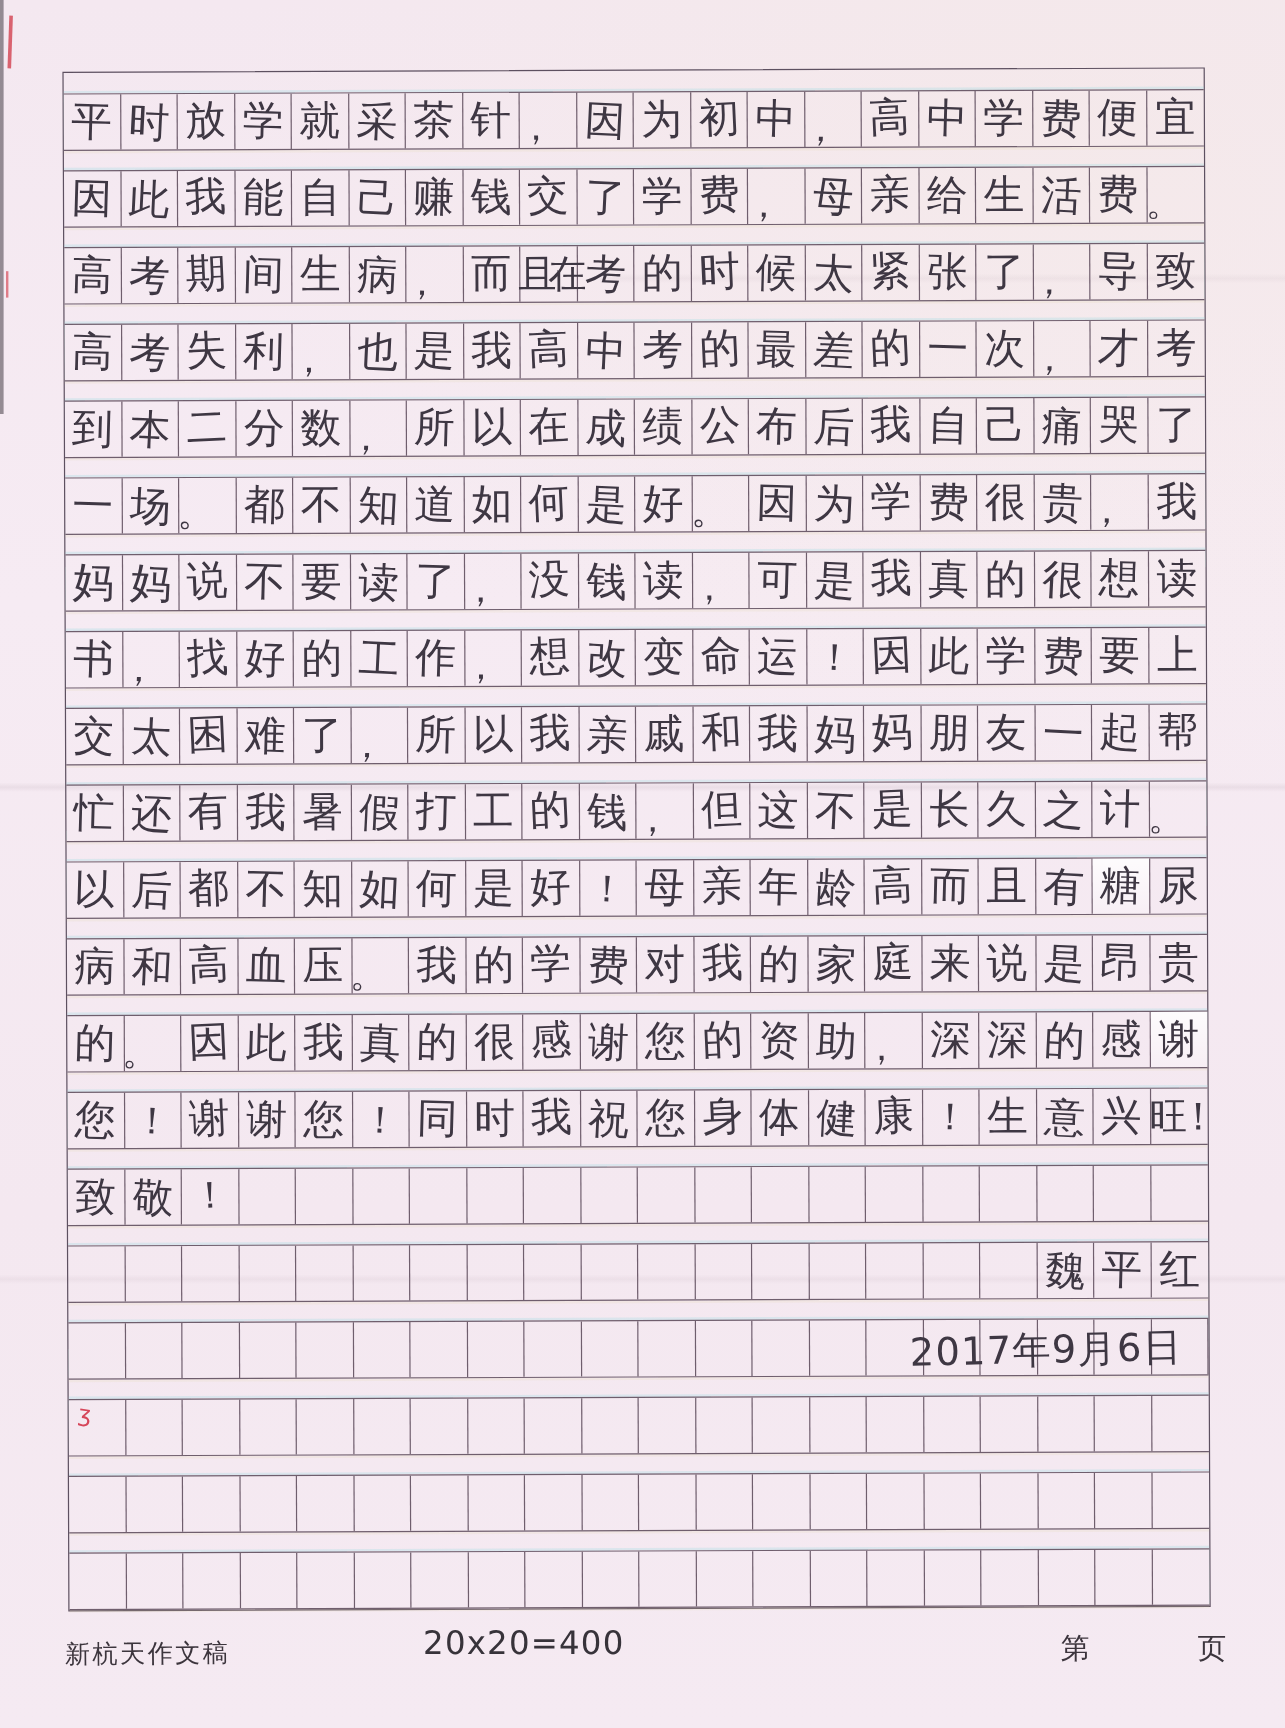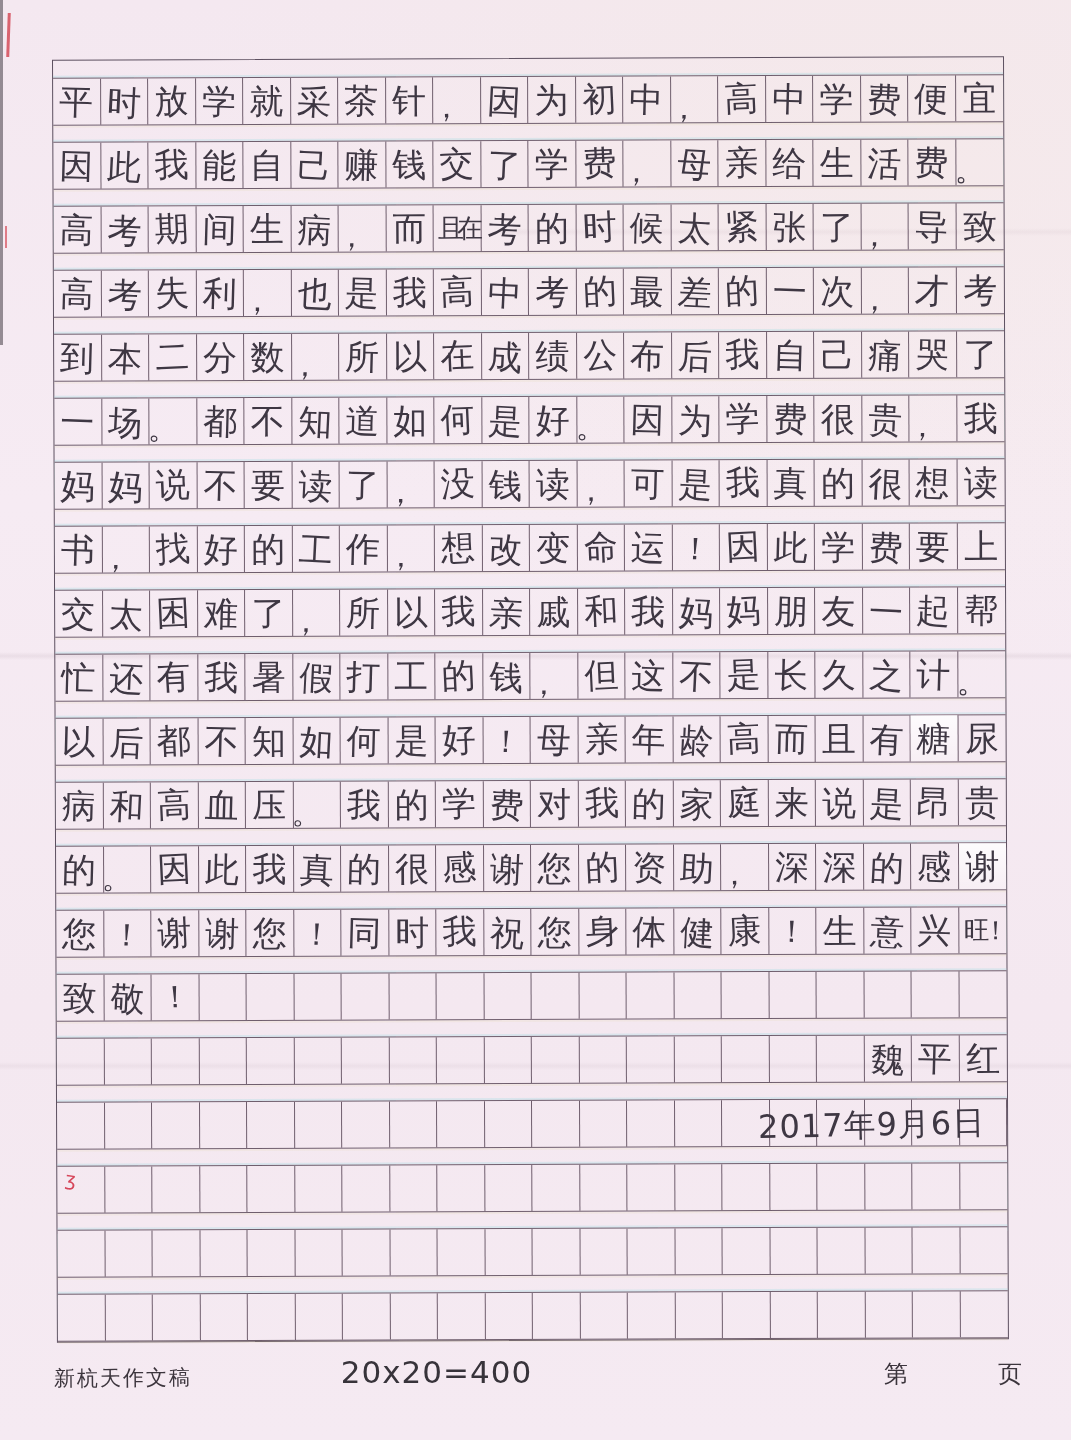--- a/index.html
+++ b/index.html
@@ -35,35 +35,35 @@
   .cell.white-patch{background:linear-gradient(180deg,rgba(255,255,255,.85),rgba(255,255,255,.25));}
   .ch{
     font-size:34px;line-height:46px;color:#3e3743;
     display:inline-block;white-space:nowrap;
   }
   .cell:nth-child(3n) .ch{transform:rotate(-2.4deg) translateY(-1px);}
   .cell:nth-child(3n+1) .ch{transform:rotate(1.8deg);}
   .cell:nth-child(4n+2) .ch{transform:rotate(3deg) translateY(1px);}
   .ch.punct{font-size:30px;margin-top:16px;margin-right:20px;}
   .ch.bang{font-size:31px;}
-  .ch.squeeze{font-size:26px;letter-spacing:-7px;transform:none !important;}
+  .ch.squeeze{font-size:32px;letter-spacing:-7px;transform:none !important;}
   .free-right{
     position:absolute;right:22px;top:4px;
     font-size:32px;color:#3e3743;letter-spacing:1px;
     transform:rotate(-1deg);white-space:nowrap;
   }
   .red-squiggle{
     position:absolute;left:8px;top:1px;
     color:#d6465a;font-size:19px;transform:rotate(8deg);
   }
 
   
   .footer-item{position:absolute;color:#3c353d;}
   .brand{left:54px;top:1364px;font-size:21px;font-family:"DejaVu Serif", serif;letter-spacing:2px;transform:rotate(-0.5deg);}
-  .spec{left:0;top:1354px;width:873px;text-align:center;font-size:31px;letter-spacing:1px;color:#37333a;}
+  .spec{left:0;top:1354px;width:873px;text-align:center;font-size:27px;letter-spacing:1px;color:#37333a;}
   .page-di{left:884px;top:1358px;font-size:24px;font-family:"DejaVu Serif", serif;}
   .page-ye{left:998px;top:1358px;font-size:24px;font-family:"DejaVu Serif", serif;}
 
   
   .edge-strip{position:absolute;left:0;top:0;width:3px;height:345px;background:#433c46;opacity:.55;}
   .red-edge-1{position:absolute;left:7px;top:13px;width:3px;height:44px;background:#d2404f;opacity:.8;transform:rotate(2deg);}
   .red-edge-2{position:absolute;left:5px;top:226px;width:2px;height:22px;background:#d2404f;opacity:.65;}
   .crease{position:absolute;left:0;width:1071px;height:8px;pointer-events:none;
     background:linear-gradient(180deg,rgba(0,0,0,0),rgba(150,128,142,.12),rgba(0,0,0,0));}
   .crease-1{top:652px;}

